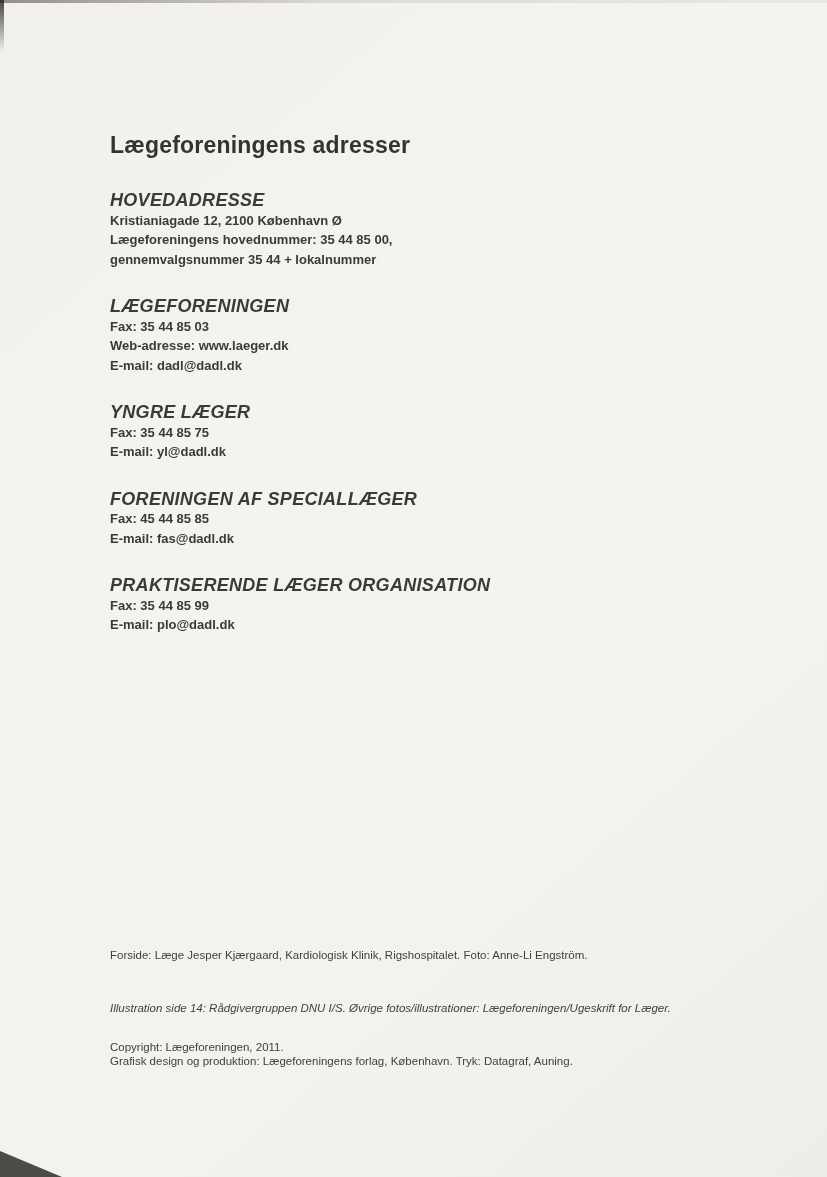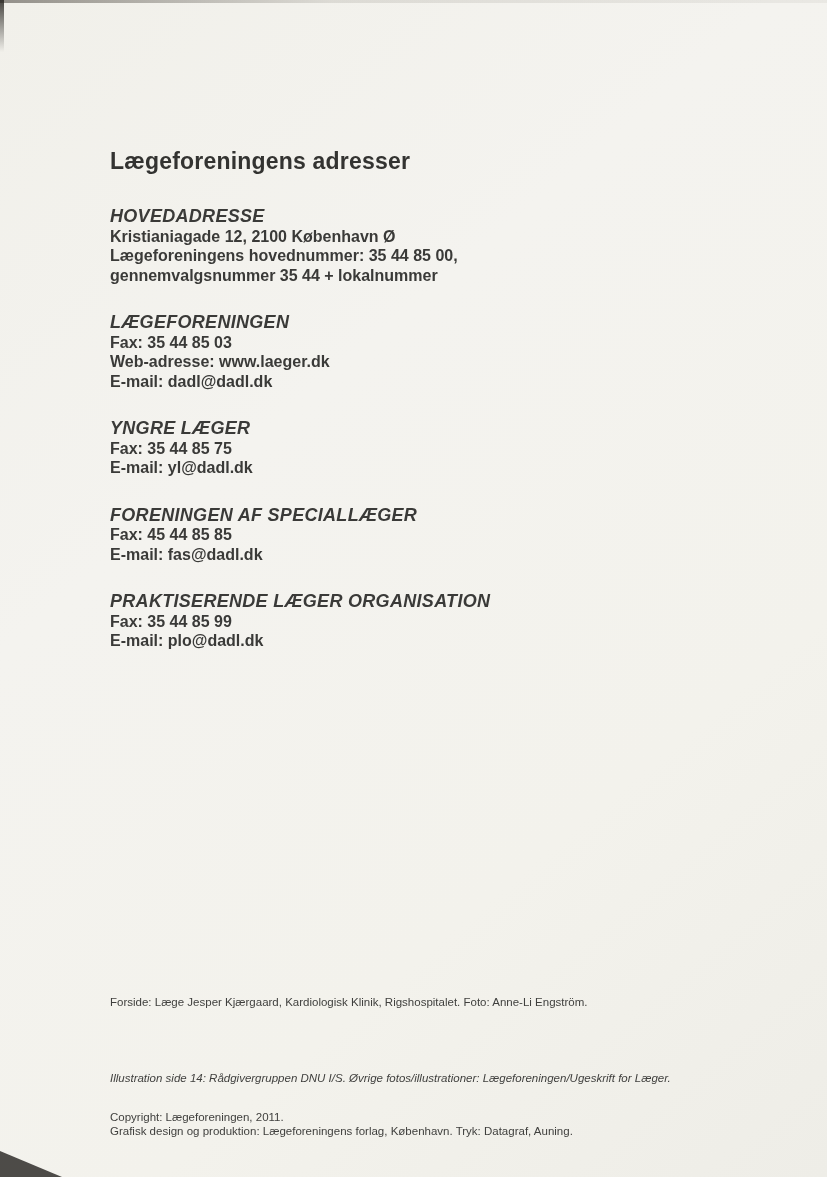--- a/index.html
+++ b/index.html
@@ -41,54 +41,53 @@
     position: absolute;
     left: 110px;
     top: 132px;
     width: 560px;
   }
   .page-title {
     font-size: 23px;
     font-weight: 700;
     letter-spacing: 0.2px;
     color: #333331;
-    margin: 16px 0 32px 0;
+    margin: 0 0 32px 0;
   }
   .addr-section {
     margin-bottom: 28px;
   }
   .addr-heading {
     font-size: 18px;
     font-weight: 700;
     letter-spacing: 0.3px;
     line-height: 19.5px;
     color: #3a3a38;
     font-style: italic;
   }
   .addr-line {
-    font-size: 16px;
+    font-size: 13px;
     font-weight: 700;
     line-height: 19.5px;
     color: #3a3a38;
   }
   .colophon {
     position: absolute;
     left: 110px;
     top: 948px;
     width: 640px;
     font-size: 11.5px;
     line-height: 14.5px;
     color: #3f3f3d;
   }
   .colophon p {
     margin: 0 0 16px 0;
   }
   .colophon .gap-large {
     margin-bottom: 24px;
-    margin-top: 47px;
   }
   .italic {
     font-style: italic;
     text-align: right;
   }
 </style>
 </head>
 <body>
 
 <div class="page">

